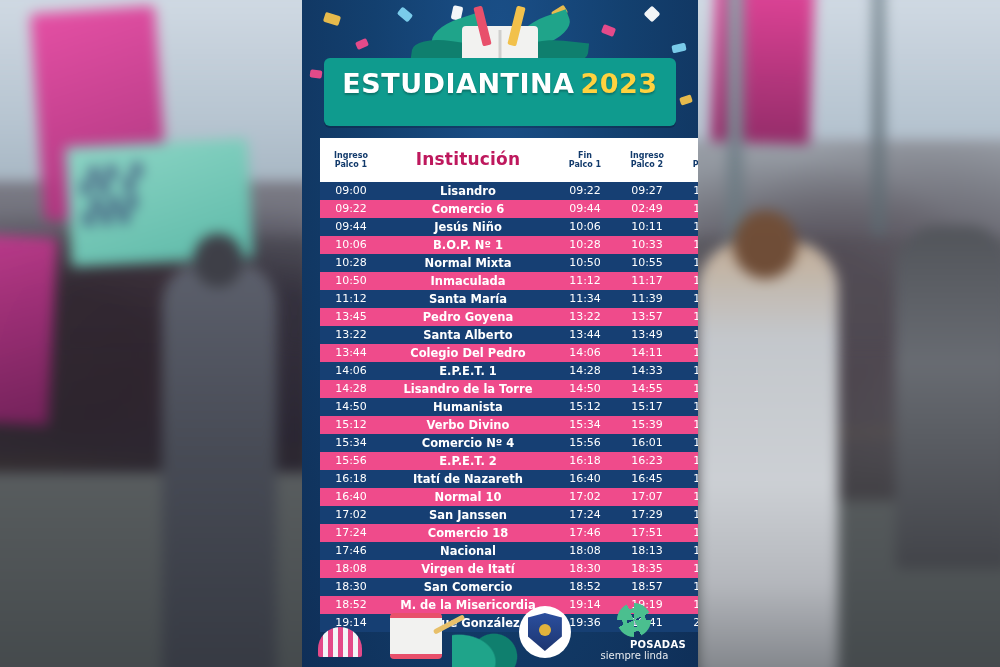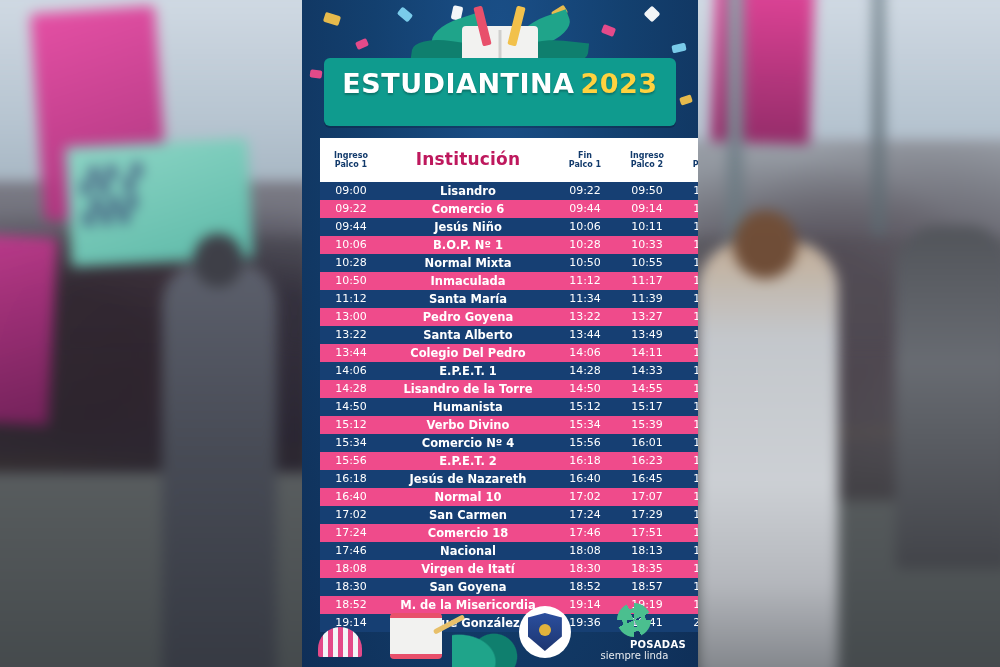--- a/index.html
+++ b/index.html
@@ -473,28 +473,28 @@
             <br>
             <span>Palco 2</span>
           </th>
         </tr>
       </thead>
       <tbody id="sched-body">
           <tr class="row-blue">
             <td>09:00</td>
             <td class="inst">Lisandro</td>
             <td>09:22</td>
-            <td>09:50</td>
+            <td>09:27</td>
             <td>10:49</td>
           </tr>
           <tr class="row-pink">
             <td>09:22</td>
             <td class="inst">Comercio 6</td>
             <td>09:44</td>
-            <td>09:14</td>
+            <td>02:49</td>
             <td>10:11</td>
           </tr>
           <tr class="row-blue">
             <td>09:44</td>
             <td class="inst">Jesús Niño</td>
             <td>10:06</td>
             <td>10:11</td>
             <td>10:33</td>
           </tr>
           <tr class="row-pink">
@@ -519,24 +519,24 @@
             <td>11:39</td>
           </tr>
           <tr class="row-blue">
             <td>11:12</td>
             <td class="inst">Santa María</td>
             <td>11:34</td>
             <td>11:39</td>
             <td>12:01</td>
           </tr>
           <tr class="row-pink">
-            <td>13:00</td>
+            <td>13:45</td>
             <td class="inst">Pedro Goyena</td>
             <td>13:22</td>
-            <td>13:27</td>
+            <td>13:57</td>
             <td>13:49</td>
           </tr>
           <tr class="row-blue">
             <td>13:22</td>
             <td class="inst">Santa Alberto</td>
             <td>13:44</td>
             <td>13:49</td>
             <td>14:11</td>
           </tr>
           <tr class="row-pink">
@@ -583,35 +583,35 @@
           </tr>
           <tr class="row-pink">
             <td>15:56</td>
             <td class="inst">E.P.E.T. 2</td>
             <td>16:18</td>
             <td>16:23</td>
             <td>16:45</td>
           </tr>
           <tr class="row-blue">
             <td>16:18</td>
-            <td class="inst">Jesús de Nazareth</td>
+            <td class="inst">Itatí de Nazareth</td>
             <td>16:40</td>
             <td>16:45</td>
             <td>17:07</td>
           </tr>
           <tr class="row-pink">
             <td>16:40</td>
             <td class="inst">Normal 10</td>
             <td>17:02</td>
             <td>17:07</td>
             <td>17:29</td>
           </tr>
           <tr class="row-blue">
             <td>17:02</td>
-            <td class="inst">San Carmen</td>
+            <td class="inst">San Janssen</td>
             <td>17:24</td>
             <td>17:29</td>
             <td>17:51</td>
           </tr>
           <tr class="row-pink">
             <td>17:24</td>
             <td class="inst">Comercio 18</td>
             <td>17:46</td>
             <td>17:51</td>
             <td>18:13</td>
@@ -625,21 +625,21 @@
           </tr>
           <tr class="row-pink">
             <td>18:08</td>
             <td class="inst">Virgen de Itatí</td>
             <td>18:30</td>
             <td>18:35</td>
             <td>18:57</td>
           </tr>
           <tr class="row-blue">
             <td>18:30</td>
-            <td class="inst">San Goyena</td>
+            <td class="inst">San Comercio</td>
             <td>18:52</td>
             <td>18:57</td>
             <td>19:19</td>
           </tr>
           <tr class="row-pink">
             <td>18:52</td>
             <td class="inst">M. de la Misericordia</td>
             <td>19:14</td>
             <td>19:19</td>
             <td>19:41</td>

